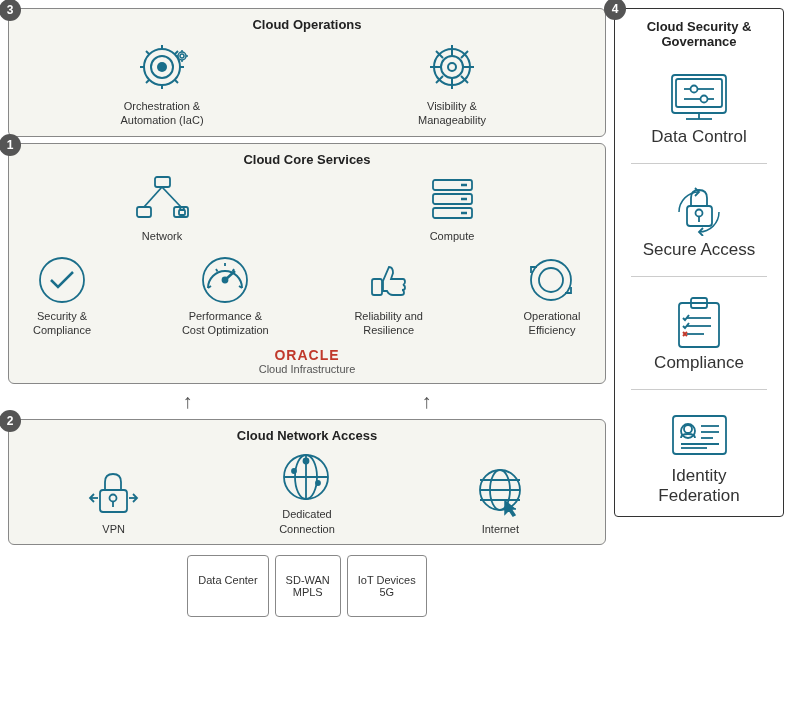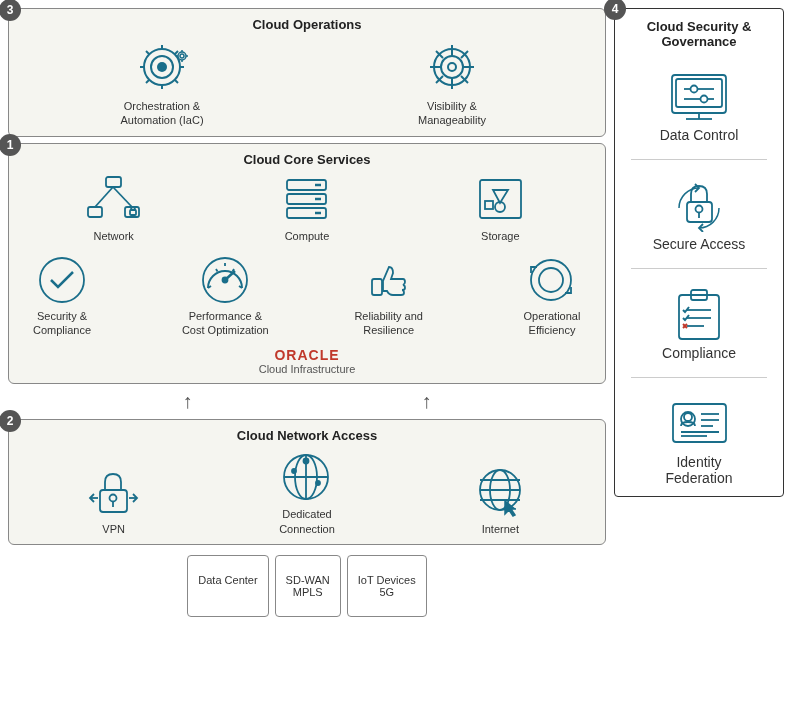--- a/index.html
+++ b/index.html
@@ -165,21 +165,21 @@
     
     .right-item {
       display: flex;
       flex-direction: column;
       align-items: center;
       gap: 4px;
       width: 100%;
     }
 
     .right-item-label {
-      font-size: 14px;
+      font-size: 17px;
       text-align: center;
       color: #333;
     }
 
     .right-panel-title {
       font-weight: bold;
       font-size: 13px;
       text-align: center;
       color: #222;
       margin-bottom: 4px;
@@ -304,34 +304,20 @@
               <line x1="36" y1="10" x2="42" y2="10" stroke-width="2.5"></line>
               <rect x="8" y="19" width="39" height="10" rx="2"></rect>
               <line x1="36" y1="24" x2="42" y2="24" stroke-width="2.5"></line>
               <rect x="8" y="33" width="39" height="10" rx="2"></rect>
               <line x1="36" y1="38" x2="42" y2="38" stroke-width="2.5"></line>
             </g>
           </svg>
           <span class="label">Compute</span>
         </div>
 
-        <div class="icon-item">
-          <svg width="55" height="50" viewBox="0 0 55 50">
-            <g fill="none" stroke="#1a6e8a" stroke-width="1.8">
-              <rect x="7" y="5" width="41" height="38" rx="2"></rect>
-
-              <polygon points="20,15 35,15 27,28"></polygon>
-
-              <circle cx="27" cy="32" r="5"></circle>
-
-              <rect x="12" y="26" width="8" height="8"></rect>
-            </g>
-          </svg>
-          <span class="label">Storage</span>
-        </div>
       </div>
 
       <div class="core-services-bottom">
 
         <div class="icon-item">
           <svg width="55" height="52" viewBox="0 0 55 52">
             <g fill="none" stroke="#1a6e8a" stroke-width="1.8">
               <circle cx="27" cy="27" r="22"></circle>
               <polyline points="16,27 23,34 38,19" stroke-width="2.5"></polyline>
             </g>

